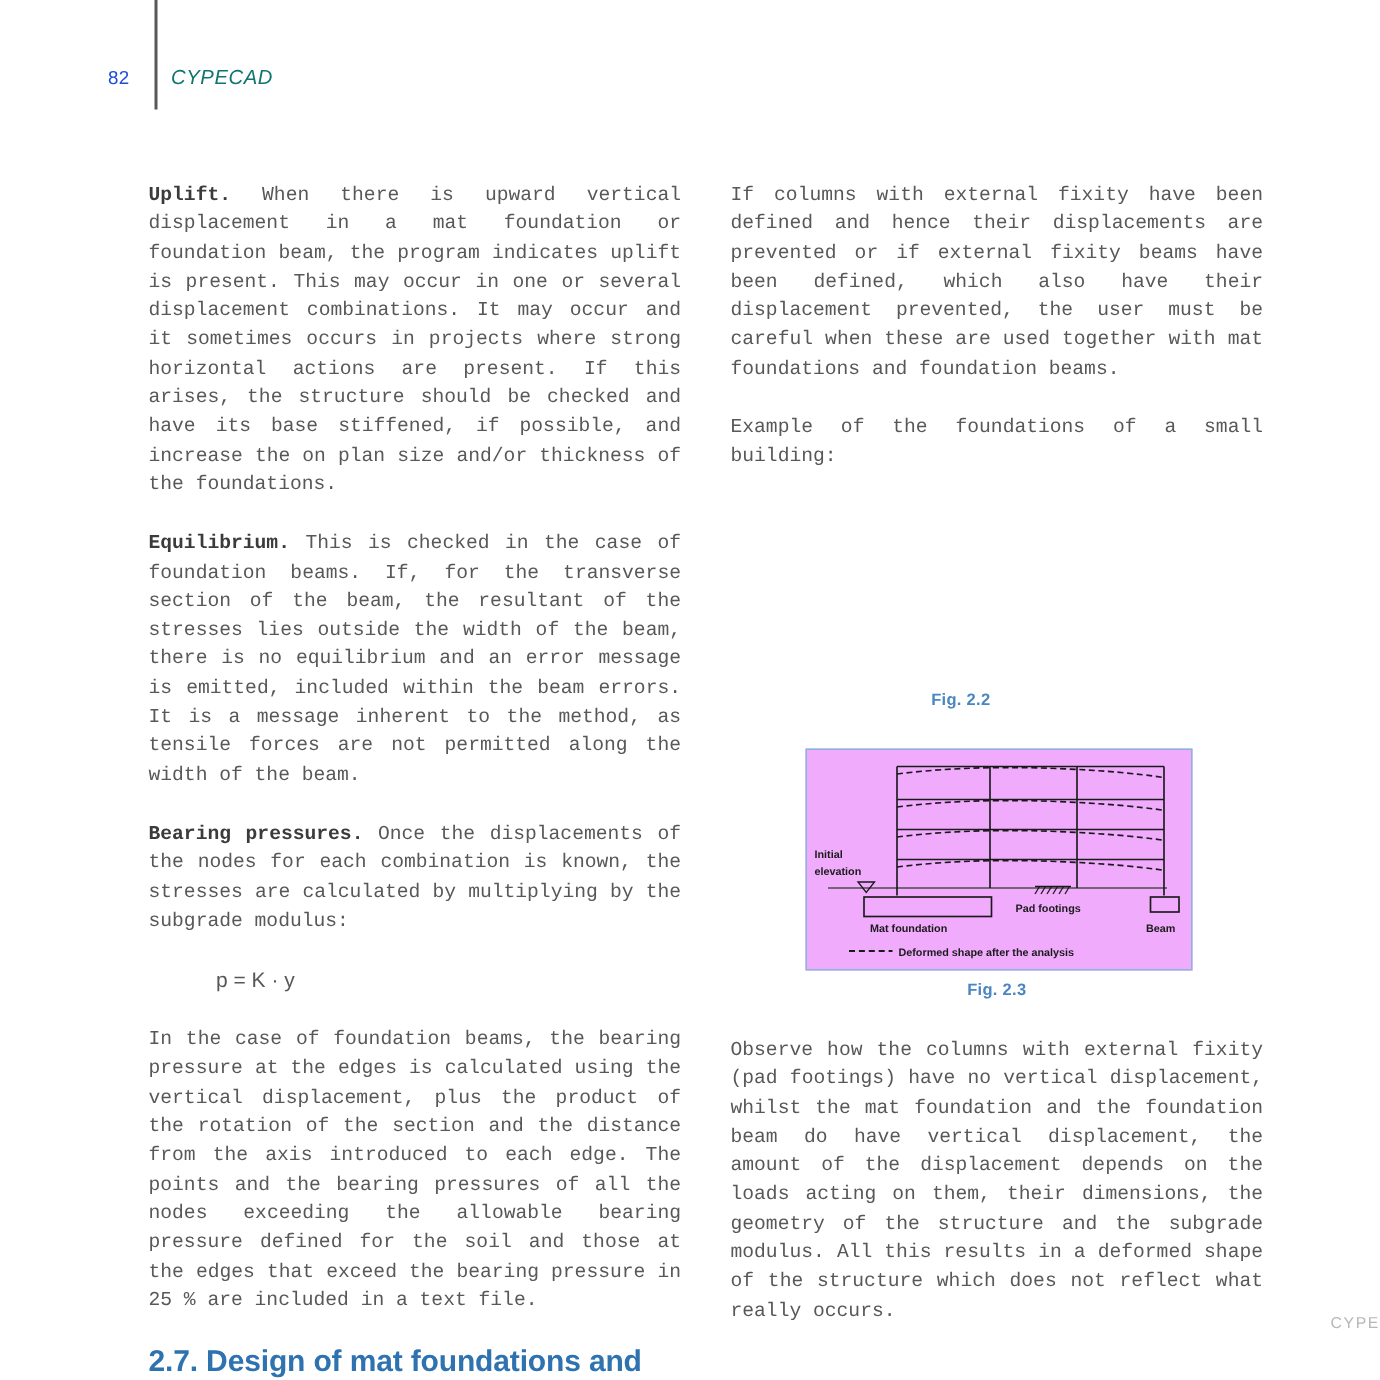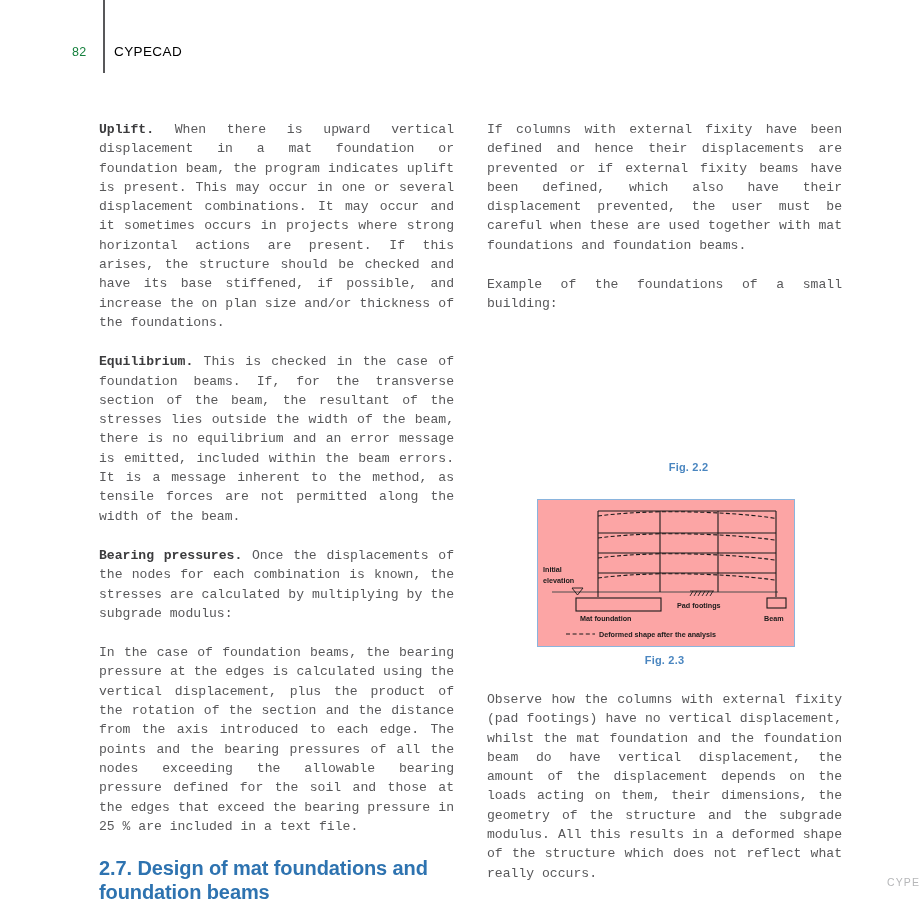--- a/index.html
+++ b/index.html
@@ -36,30 +36,31 @@
     top: -2px;
     width: 2px;
     height: 75px;
     background: #58585a;
   }
   .page-number {
     position: absolute;
     left: 72px;
     top: 45px;
     font-size: 12.5px;
-    color: #15803d;
+    color: #1d4ed8;
     letter-spacing: 0.2px;
   }
   .header-title {
     position: absolute;
     left: 114px;
     top: 44px;
     font-size: 13.5px;
-    color: #000000;
+    color: #0f766e;
     letter-spacing: 0.4px;
+    font-style: italic;
   }
 
   
   .col {
     position: absolute;
     top: 120px;
     width: 355px;
   }
   .col-left  { left: 99px; }
   .col-right { left: 487px; }
@@ -100,40 +101,40 @@
   
   .fig-caption {
     font-size: 11px;
     font-weight: bold;
     color: #4a86c0;
     text-align: center;
     letter-spacing: 0.2px;
   }
   .fig-caption-22 {
     position: absolute;
-    left: 511px;
+    left: 463px;
     top: 461px;
     width: 355px;
   }
   .fig-caption-23 {
     position: absolute;
     left: 487px;
     top: 654px;
     width: 355px;
   }
 
   
   .figure-box {
     position: absolute;
     left: 537px;
     top: 499px;
     width: 258px;
     height: 148px;
     border: 1.5px solid #8ab4dd;
-    background: #fca5a5;
+    background: #f0abfc;
     box-sizing: border-box;
   }
   .figure-box svg { display: block; }
 
   .dgm-label {
     font-family: "Liberation Sans", sans-serif;
     font-size: 7.2px;
     font-weight: bold;
     fill: #1a1a1a;
   }
@@ -162,20 +163,21 @@
   </div>
 
   <div class="col col-left">
 
     <p class="body"><b>Uplift.</b><span> When there is upward vertical displacement in a mat foundation or foundation beam, the program indicates uplift is present. This may occur in one or several displacement combinations. It may occur and it sometimes occurs in projects where strong horizontal actions are present. If this arises, the structure should be checked and have its base stiffened, if possible, and increase the on plan size and/or thickness of the foundations.</span></p>
 
     <p class="body"><b>Equilibrium.</b><span> This is checked in the case of foundation beams. If, for the transverse section of the beam, the resultant of the stresses lies outside the width of the beam, there is no equilibrium and an error message is emitted, included within the beam errors. It is a message inherent to the method, as tensile forces are not permitted along the width of the beam.</span></p>
 
     <p class="body"><b>Bearing pressures.</b><span> Once the displacements of the nodes for each combination is known, the stresses are calculated by multiplying by the subgrade modulus:</span></p>
 
+    <div class="formula">p = K · y</div>
 
     <p class="body">In the case of foundation beams, the bearing pressure at the edges is calculated using the vertical displacement, plus the product of the rotation of the section and the distance from the axis introduced to each edge. The points and the bearing pressures of all the nodes exceeding the allowable bearing pressure defined for the soil and those at the edges that exceed the bearing pressure in 25 %  are included in a text file.</p>
 
     <h2 class="section-heading">2.7. Design of mat foundations and foundation beams</h2>
 
   </div>
 
   <div class="col col-right">
 
     <p class="body">If columns with external fixity have been defined and hence their displacements are prevented or if external fixity beams have been defined, which also have their displacement prevented, the user must be careful when these are used together with mat foundations and foundation beams.</p>

